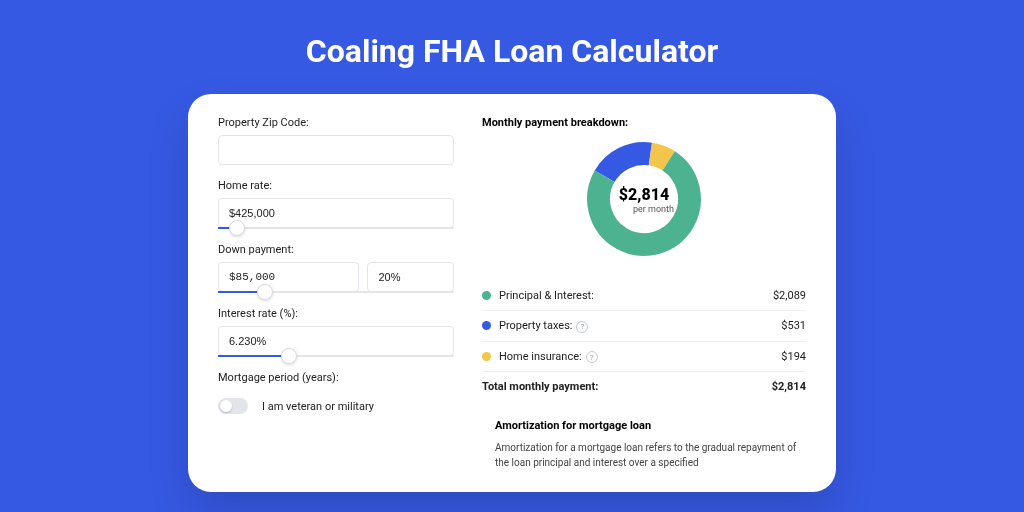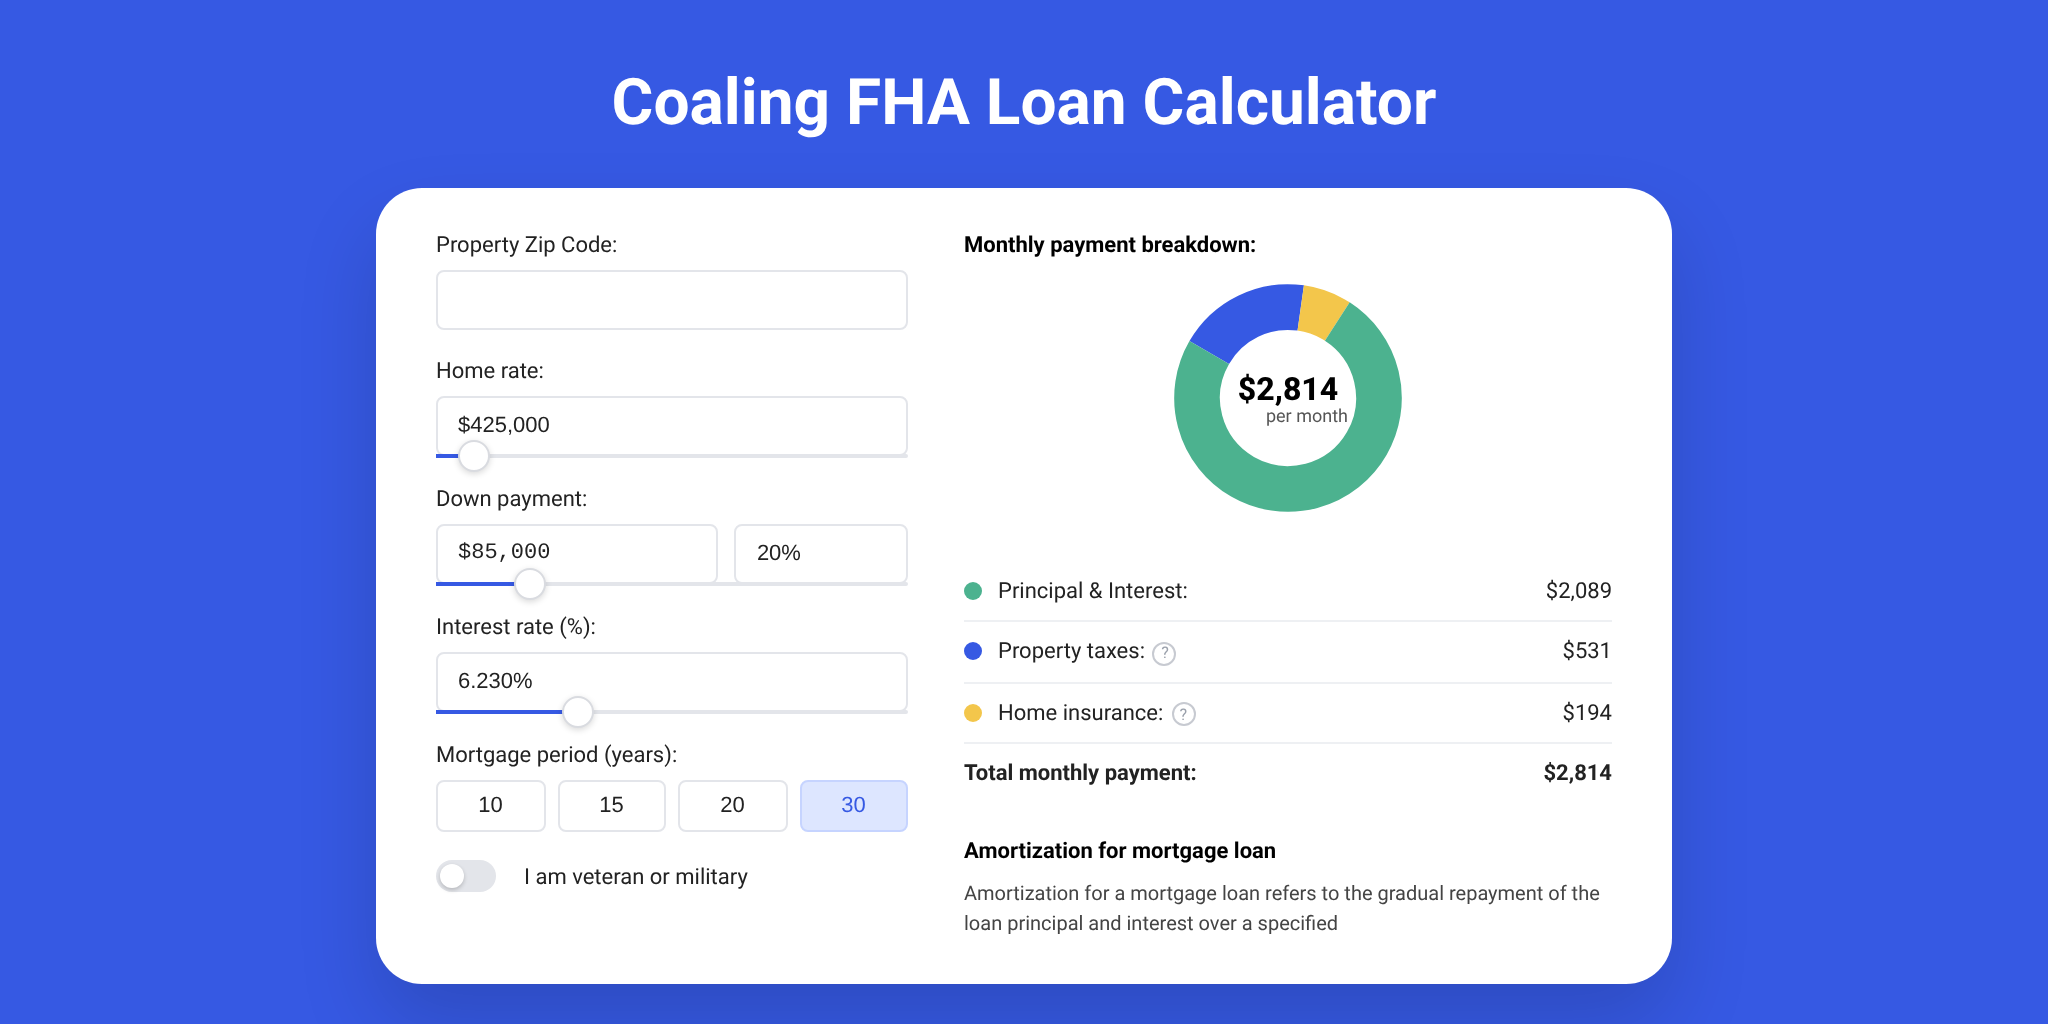--- a/index.html
+++ b/index.html
@@ -102,21 +102,21 @@
   }
   .legend-row.first{border-top:none;}
   .legend-row.total{border-top:1px solid #eef0f3; font-weight:700;}
   .dot{width:9px;height:9px;border-radius:50%; margin-right:8px; flex:0 0 9px;}
   .legend-label{flex:1; color:#222;}
   .legend-val{color:#222;}
   .help{
     display:inline-flex; width:12px;height:12px; border:1px solid #c7cad1; border-radius:50%;
     font-size:8px; color:#9aa0ab; align-items:center; justify-content:center; margin-left:4px;
   }
-  .amort{margin-top:18px;}
+  .amort{margin-top:18px;margin-left:13px;}
   .amort-title{font-size:11px; font-weight:700; margin-bottom:8px;}
   .amort-text{font-size:10px; color:#444; line-height:1.5;}
 </style>
 </head>
 <body>
 
 <h1 class="page-title">Coaling FHA Loan Calculator</h1>
 
 <div class="card">
   <div class="left">
@@ -151,26 +151,20 @@
       <div class="label">Interest rate (%):</div>
       <input class="input" value="6.230%" style="">
       <div class="slider-track">
         <div class="slider-fill" style="width:30%"></div>
         <div class="slider-thumb" style="left:30%"></div>
       </div>
     </div>
 
     <div class="row">
       <div class="label">Mortgage period (years):</div>
-      <div class="period-row">
-          <button class="period-btn">10</button>
-          <button class="period-btn">15</button>
-          <button class="period-btn">20</button>
-          <button class="period-btn active">30</button>
-        </div>
     </div>
 
     <div class="toggle-row">
       <div class="toggle"></div>
       <span class="toggle-label">I am veteran or military</span>
     </div>
   </div>
 
   <div class="right">
     <div class="right-title">Monthly payment breakdown:</div>

